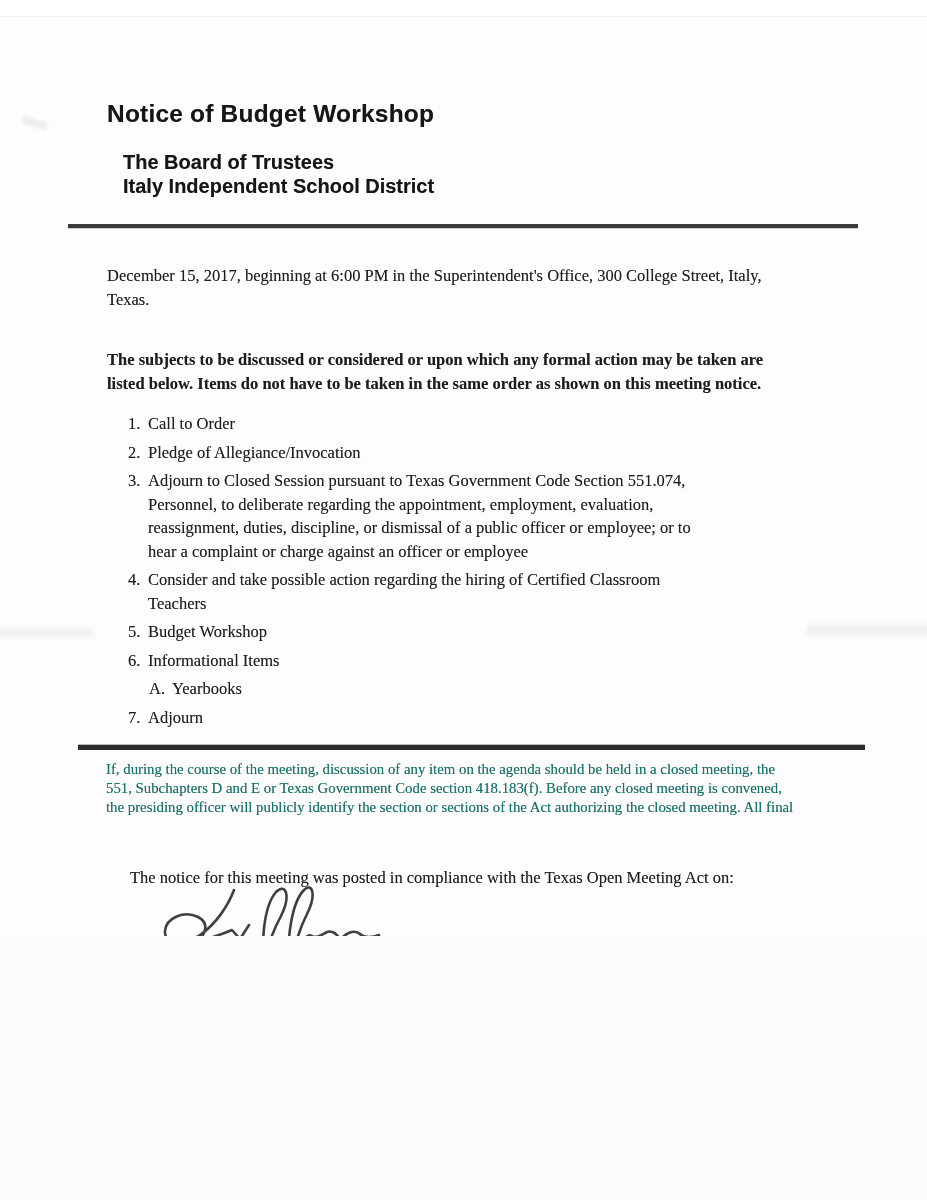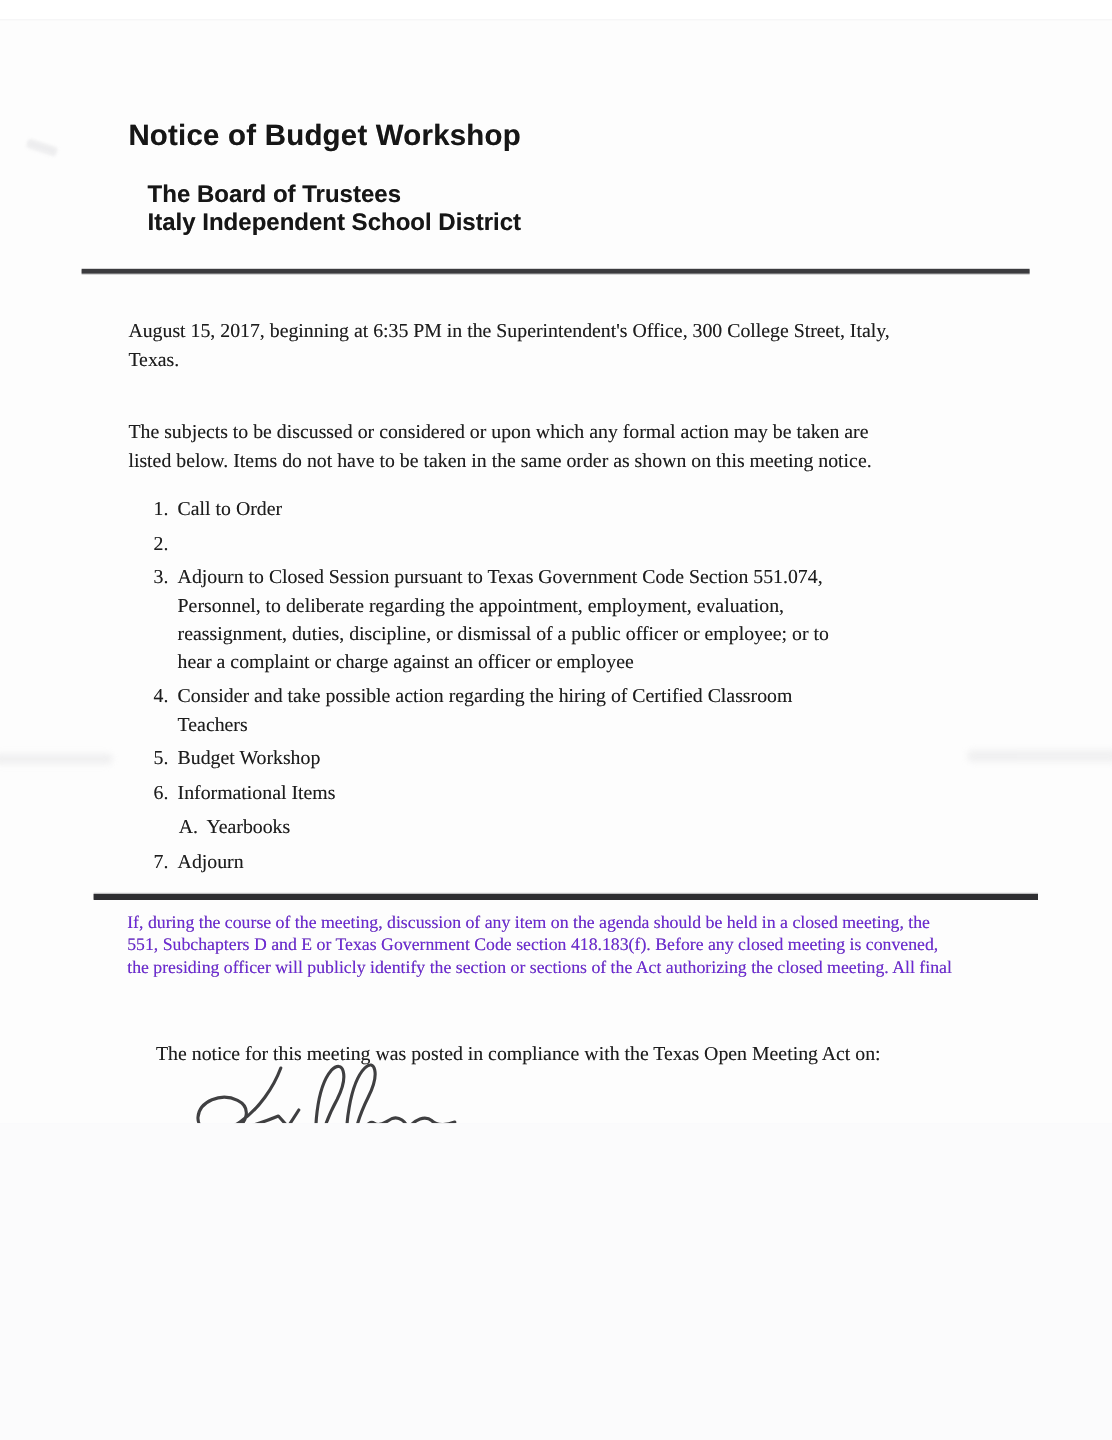--- a/index.html
+++ b/index.html
@@ -59,38 +59,38 @@
 
   .body-text {
     font-size: 16.5px;
     line-height: 24px;
     color: #1d1d1d;
     text-shadow: 0 0 0.4px rgba(0,0,0,.4);
   }
   .ln { white-space: nowrap; }
 
   .intro-para    { left: 107px; top: 264px; }
-  .subjects-para { left: 107px; top: 348px; }
+  .subjects-para { left: 107px; top: 348px; font-weight: bold; }
 
   .agenda { left: 128px; top: 412px; }
   .agenda-item {
     display: flex;
     align-items: flex-start;
     margin-bottom: 5px;
     line-height: 23.5px;
   }
   .agenda-num { width: 20px; flex: 0 0 20px; }
   .agenda-sub { margin-left: 21px; }
   .agenda-sub .agenda-num { width: 23px; flex: 0 0 23px; }
 
   .fine-print {
     left: 106px; top: 760px;
     font-size: 14.8px;
     line-height: 19.2px;
-    color: #6d28d9;
+    color: #0f766e;
     text-shadow: 0 0 0.4px rgba(0,0,0,.4);
   }
   .posted-line { left: 106px; top: 866px; margin-left: 24px; }
 
   .signature-svg {
     left: 148px; top: 880px;
     width: 262px; height: 102px;
     z-index: 3;
     pointer-events: none;
   }
@@ -115,38 +115,39 @@
   <h1 class="abs doc-title">Notice of Budget Workshop</h1>
 
   <div class="abs doc-subtitle">
     <div>The Board of Trustees</div>
     <div>Italy Independent School District</div>
   </div>
 
   <div class="abs rule rule-top"></div>
 
   <div class="abs body-text intro-para">
-    <div class="ln">August 15, 2017, beginning at 6:35 PM in the Superintendent's Office, 300 College Street, Italy,</div>
+    <div class="ln">December 15, 2017, beginning at 6:00 PM in the Superintendent's Office, 300 College Street, Italy,</div>
     <div class="ln">Texas.</div>
   </div>
 
   <div class="abs body-text subjects-para">
     <div class="ln">The subjects to be discussed or considered or upon which any formal action may be taken are</div>
     <div class="ln">listed below. Items do not have to be taken in the same order as shown on this meeting notice.</div>
   </div>
 
   <div class="abs body-text agenda">
 
     <div class="agenda-item">
       <span class="agenda-num">1.</span>
       <span class="ln">Call to Order</span>
     </div>
 
     <div class="agenda-item">
       <span class="agenda-num">2.</span>
+      <span class="ln">Pledge of Allegiance/Invocation</span>
     </div>
 
     <div class="agenda-item">
       <span class="agenda-num">3.</span>
       <span>
         <div class="ln">Adjourn to Closed Session pursuant to Texas Government Code Section 551.074,</div>
         <div class="ln">Personnel, to deliberate regarding the appointment, employment, evaluation,</div>
         <div class="ln">reassignment, duties, discipline, or dismissal of a public officer or employee; or to</div>
         <div class="ln">hear a complaint or charge against an officer or employee</div>
       </span>

